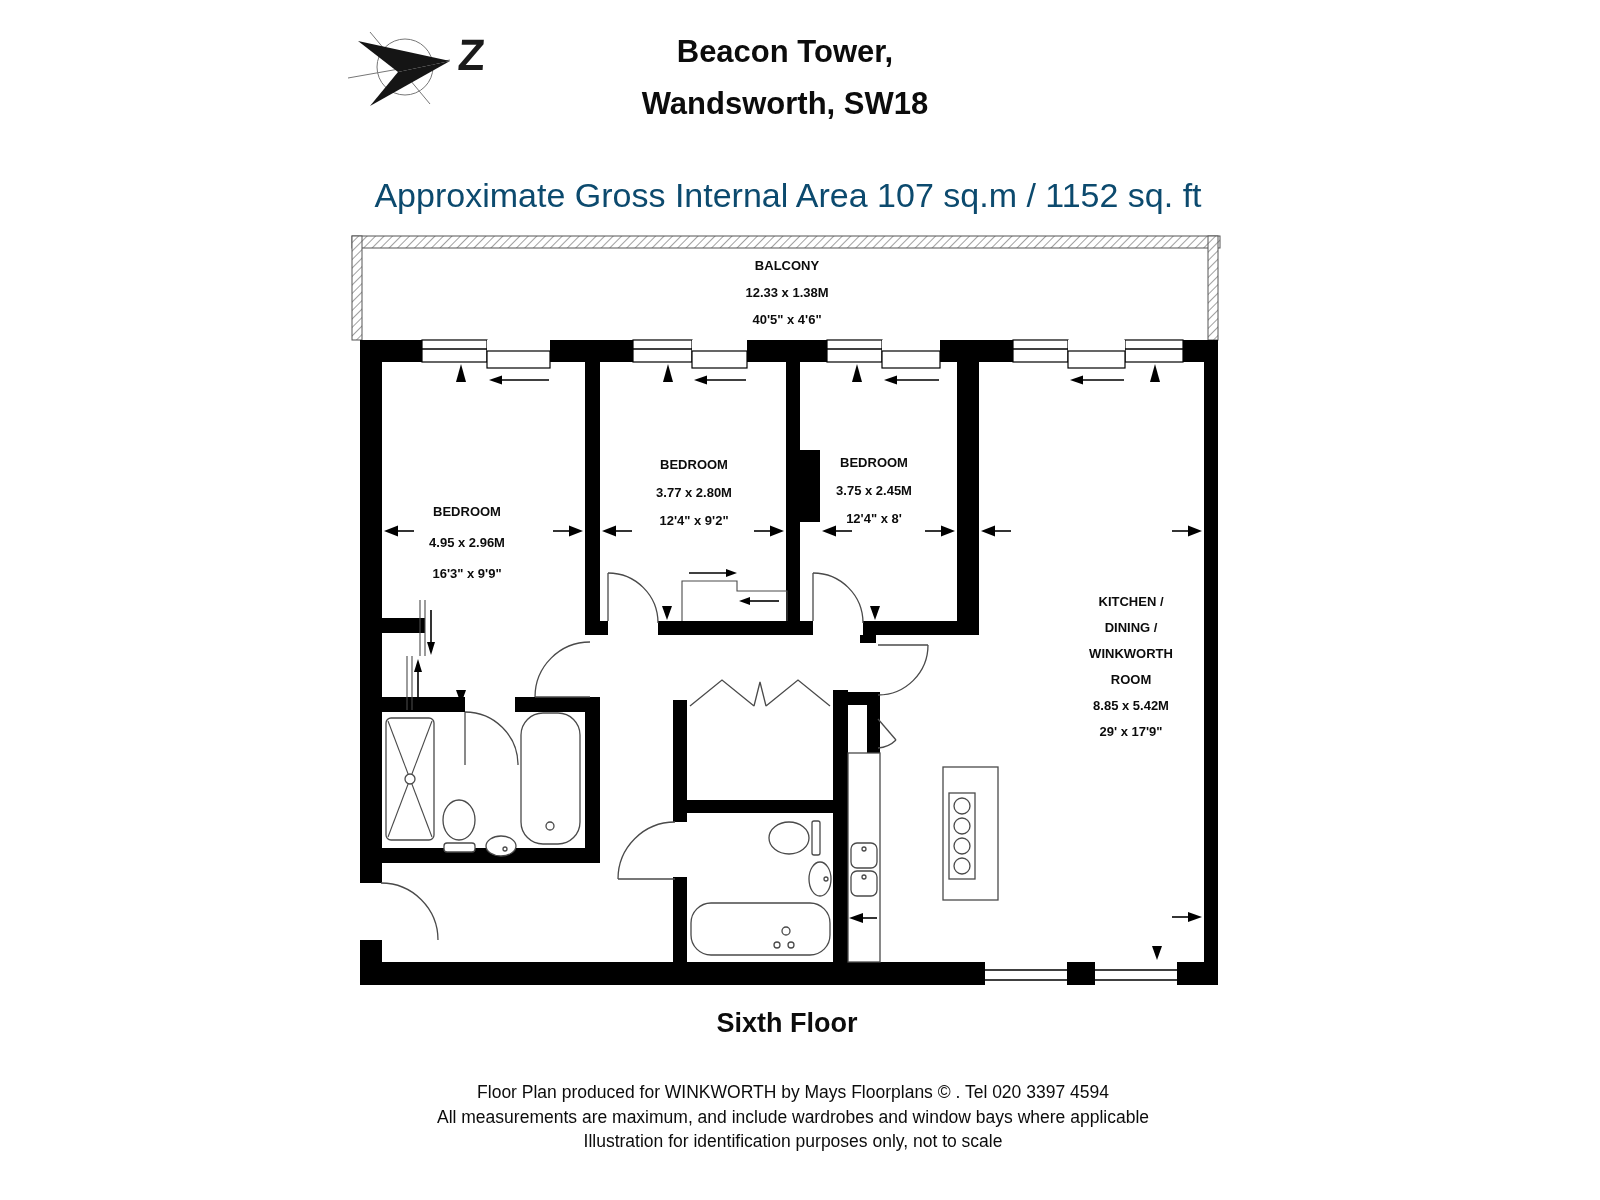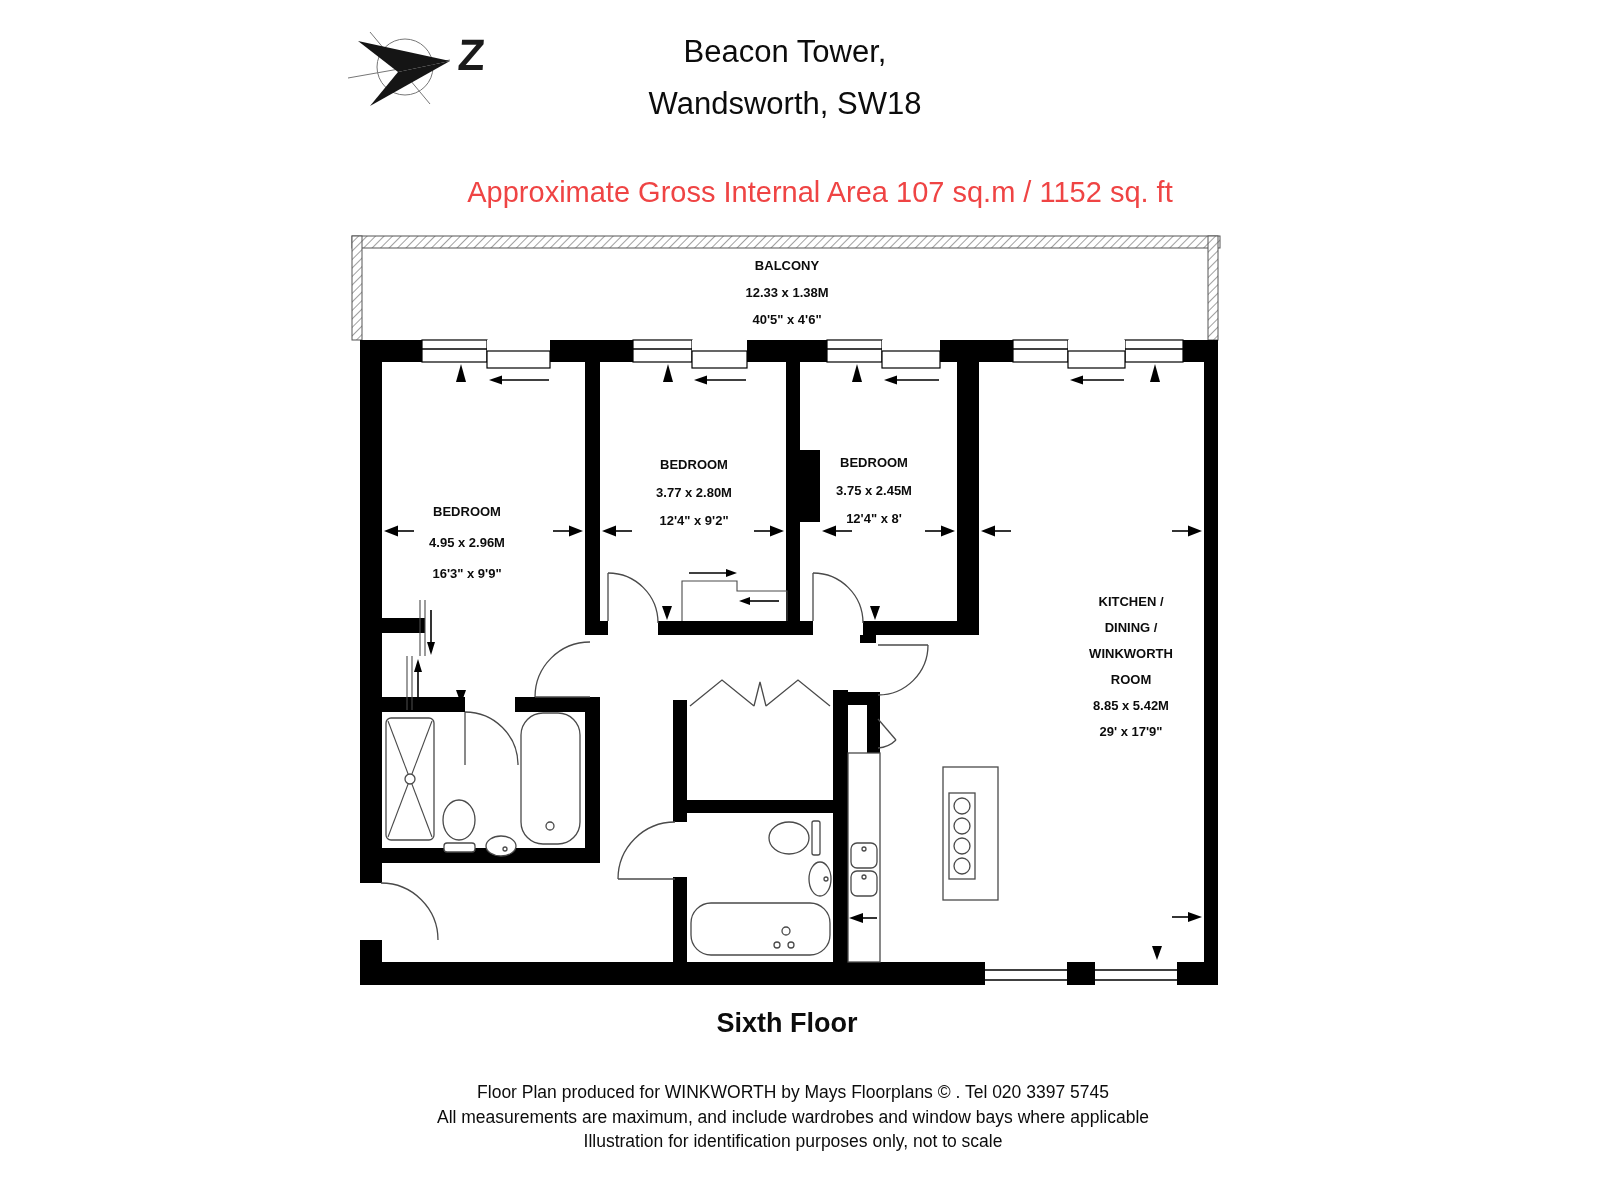--- a/index.html
+++ b/index.html
@@ -15,24 +15,24 @@
   .compass{position:absolute;left:330px;top:16px;width:210px;height:120px;}
   .compass-letter{
     position:absolute;left:458px;top:30px;
     font-size:44px;font-weight:700;color:#1a1a1a;
     transform:skewX(-4deg);
   }
   .title-block{
     position:absolute;left:785px;top:26px;transform:translateX(-50%);
     text-align:center;white-space:nowrap;
   }
-  .title-line{font-size:31px;font-weight:400;line-height:52px;color:#0c0c0c;}
+  .title-line{font-size:31px;font-weight:700;line-height:52px;color:#0c0c0c;}
   .area-line{
     position:absolute;left:788px;top:176px;transform:translateX(-50%);
-    font-size:29px;font-weight:400;color:#ef4444;white-space:nowrap;margin-left:32px;
+    font-size:34px;font-weight:400;color:#0c4a6e;white-space:nowrap;
   }
   .room-label{
     position:absolute;transform:translate(-50%,-50%);
     text-align:center;font-weight:700;color:#0c0c0c;white-space:nowrap;
     font-size:13px;line-height:28px;
   }
   .room-label.balcony{line-height:27px;}
   .room-label.kitchen{line-height:26px;margin-left:48px;}
   .floor-label{
     position:absolute;left:787px;top:1023px;transform:translate(-50%,-50%);
@@ -357,18 +357,18 @@
     <div>DINING /</div>
     <div>WINKWORTH</div>
     <div>ROOM</div>
     <div>8.85 x 5.42M</div>
     <div>29' x 17'9"</div>
   </div>
 
   <div class="floor-label">Sixth Floor</div>
 
   <div class="footer">
-    <div>Floor Plan produced for WINKWORTH by Mays Floorplans  © . Tel 020 3397 5745</div>
+    <div>Floor Plan produced for WINKWORTH by Mays Floorplans  © . Tel 020 3397 4594</div>
     <div>All measurements are maximum, and include wardrobes and window bays where applicable</div>
     <div>Illustration for identification purposes only, not to scale</div>
   </div>
 
 </div>
 
 </body></html>

